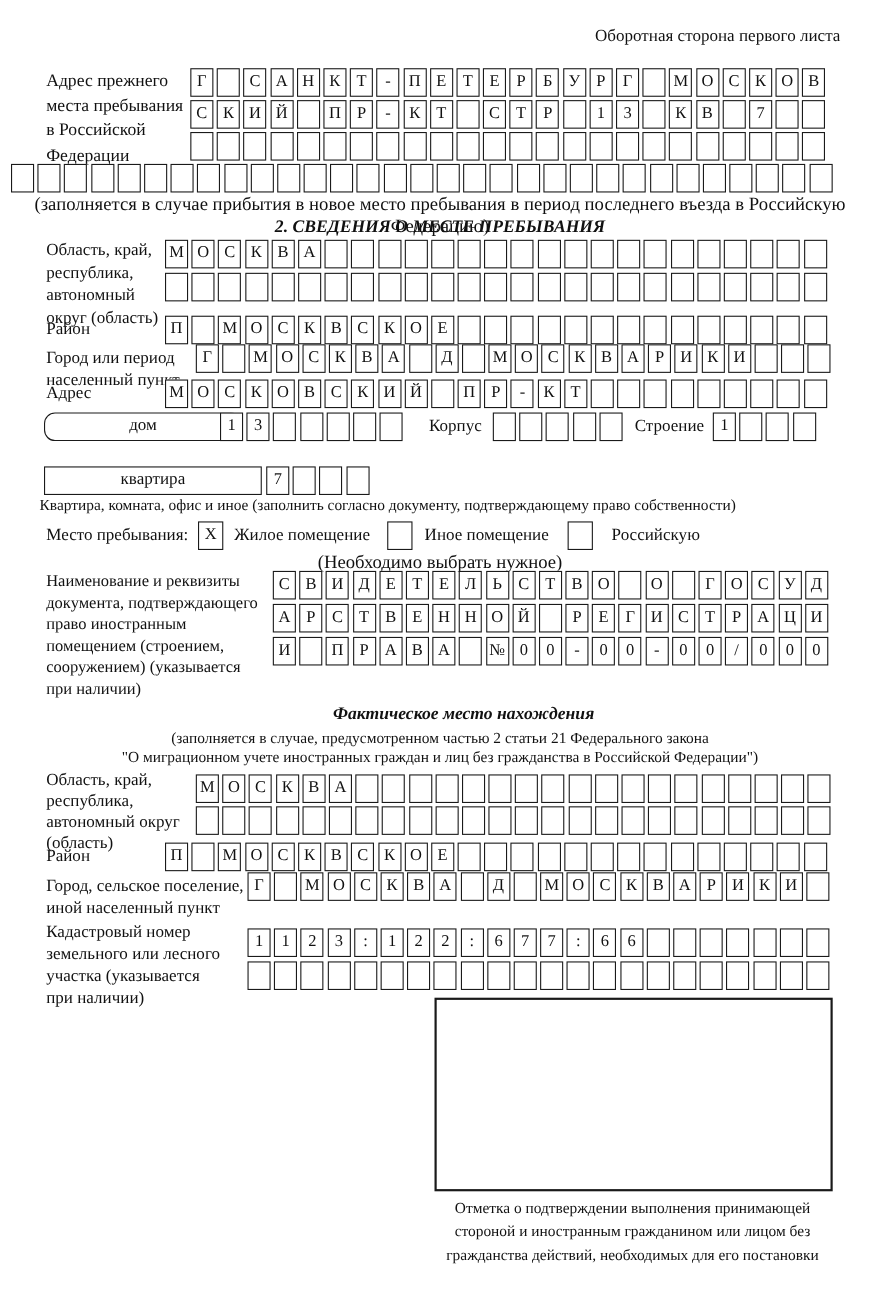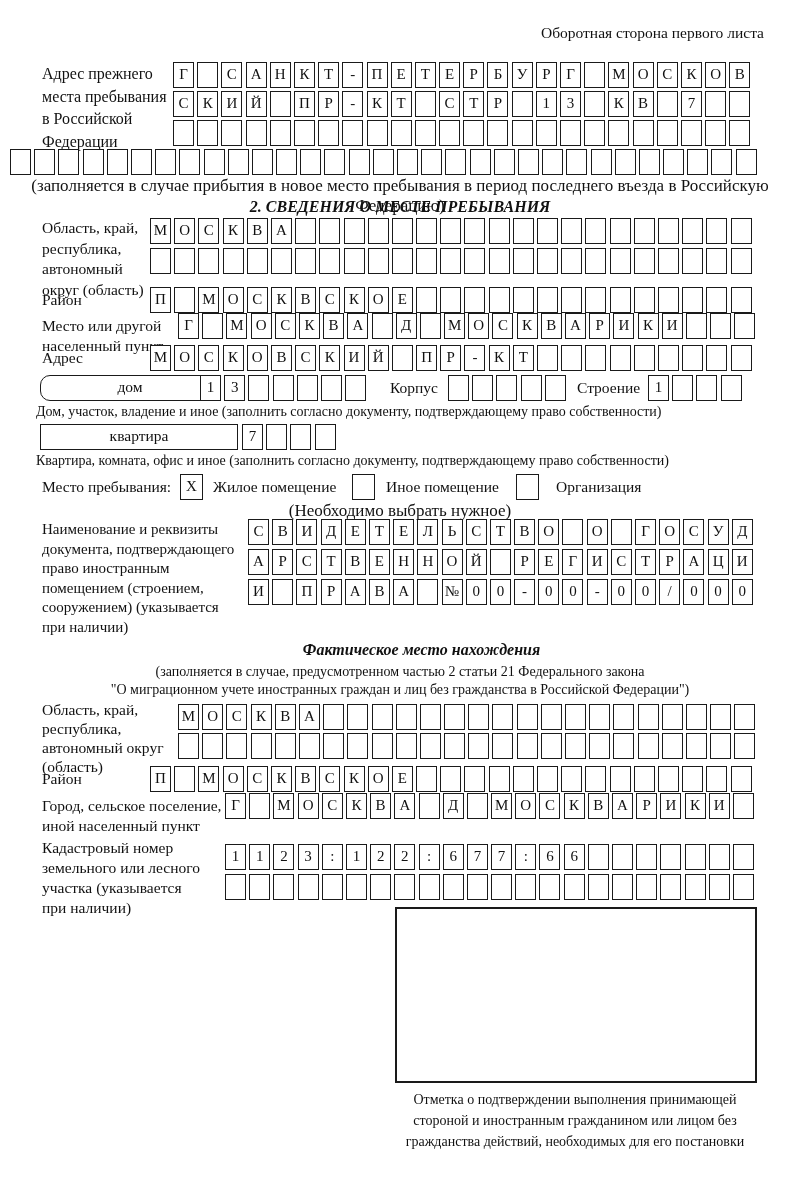--- a/index.html
+++ b/index.html
@@ -239,21 +239,21 @@
       <span class="cbox"></span>
       <span class="cbox"></span>
       <span class="cbox"></span>
       <span class="cbox"></span>
       <span class="cbox"></span>
       <span class="cbox"></span>
       <span class="cbox"></span>
     </div>
 
   <div class="abs lbl" style="left:42px; top:316px; line-height:20px;">
-      <div>Место или другой</div>
+      <div>Город или период</div>
       <div>населенный пункт</div>
     </div>
   <div class="abs row" style="left:178px; top:313px;">
       <span class="cbox">Г</span>
       <span class="cbox"></span>
       <span class="cbox">М</span>
       <span class="cbox">О</span>
       <span class="cbox">С</span>
       <span class="cbox">К</span>
       <span class="cbox">В</span>
@@ -323,21 +323,20 @@
       <span class="cbox"></span>
       <span class="cbox"></span>
     </div>
   <div class="abs lbl" style="left:577px; top:379px;">Строение</div>
   <div class="abs row" style="left:648px; top:375px;">
       <span class="cbox">1</span>
       <span class="cbox"></span>
       <span class="cbox"></span>
       <span class="cbox"></span>
     </div>
-  <div class="abs note" style="left:36px; top:404px; font-size:14px;">Дом, участок, владение и иное (заполнить согласно документу, подтверждающему право собственности)</div>
 
   <div class="abs labelbox" style="left:40px; top:424px; width:198px;">квартира</div>
   <div class="abs row" style="left:242px; top:424px;">
       <span class="cbox">7</span>
       <span class="cbox"></span>
       <span class="cbox"></span>
       <span class="cbox"></span>
     </div>
   <div class="abs note" style="left:36px; top:453px; font-size:14px;">Квартира, комната, офис и иное (заполнить согласно документу, подтверждающему право собственности)</div>
 
@@ -346,21 +345,21 @@
       <span class="cbox">X</span>
     </div>
   <div class="abs lbl" style="left:213px; top:478px;">Жилое помещение</div>
   <div class="abs row check" style="left:352px; top:474px;">
       <span class="cbox"></span>
     </div>
   <div class="abs lbl" style="left:386px; top:478px;">Иное помещение</div>
   <div class="abs row check" style="left:516px; top:474px;">
       <span class="cbox"></span>
     </div>
-  <div class="abs lbl" style="left:556px; top:478px;">Организация</div>
+  <div class="abs lbl" style="left:556px; top:478px;">Российскую</div>
   <div class="abs note center" style="top:501px;">(Необходимо выбрать нужное)</div>
 
   <div class="abs lbl" style="left:42px; top:520px; line-height:19.5px; font-size:15px;">
       <div>Наименование и реквизиты</div>
       <div>документа, подтверждающего</div>
       <div>право иностранным</div>
       <div>помещением (строением,</div>
       <div>сооружением) (указывается</div>
       <div>при наличии)</div>
     </div>

